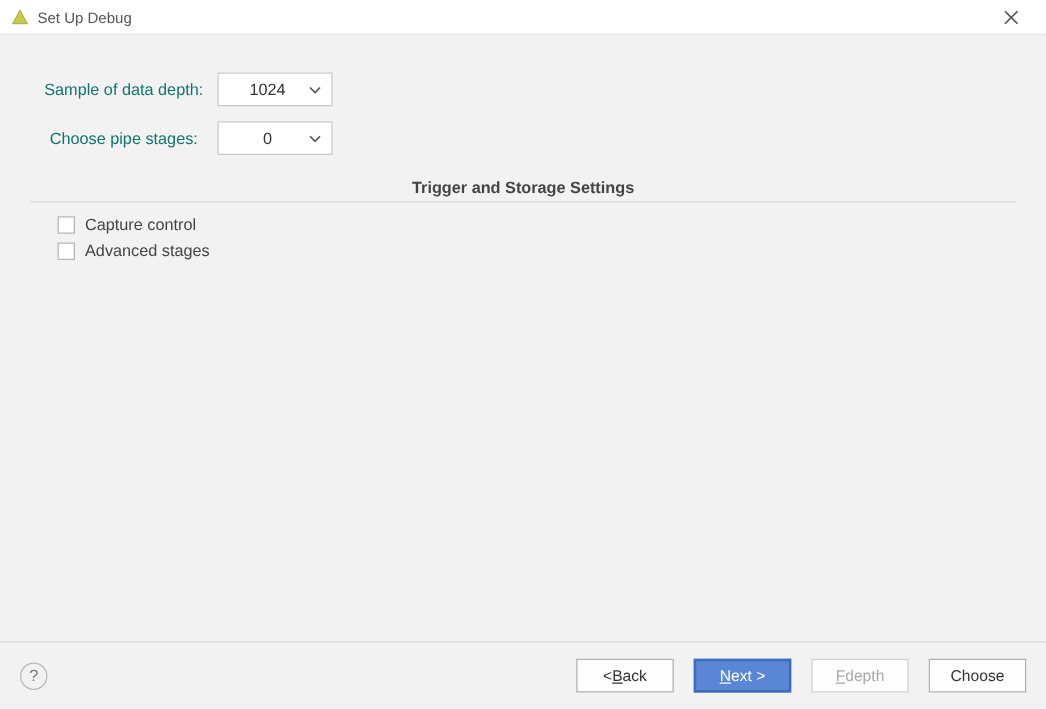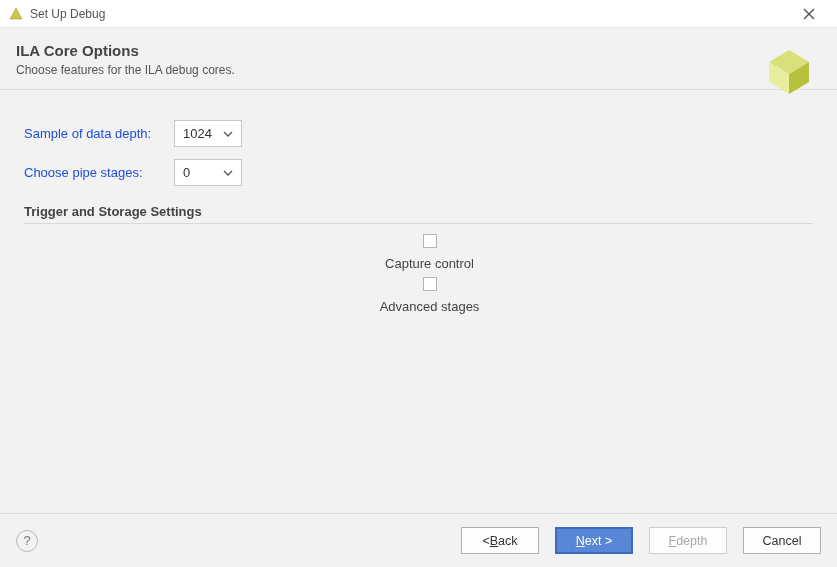--- a/index.html
+++ b/index.html
@@ -9,20 +9,21 @@
     font-family: "Segoe UI", Arial, sans-serif;
     font-size: 13px;
     background: #fff;
     color: #333;
     overflow: hidden;
   }
   .dialog {
     width: 837px; height: 567px;
     display: flex; flex-direction: column;
     background: #f2f2f2;
+    text-align: center;
   }
   .titlebar {
     height: 28px;
     display: flex; align-items: center;
     padding: 0 8px 0 8px;
     background: #fff;
     border-bottom: 1px solid #e6e6e6;
   }
   .titlebar .app-icon {
     width: 16px; height: 16px;
@@ -67,24 +68,24 @@
     flex: 1;
     background: #f2f2f2;
     padding: 30px 24px 10px 24px;
   }
   .form-row {
     display: flex; align-items: center;
     margin-bottom: 12px;
   }
   .form-row .label {
     width: 150px;
-    color: #1d4ed8;
+    color: #0f766e;
   }
   .select {
-    width: 68px; height: 27px;
+    width: 92px; height: 27px;
     background: #fff;
     border: 1px solid #c8c8c8;
     display: flex; align-items: center;
     padding: 0 6px 0 8px;
     font-size: 13px;
     color: #333;
     position: relative;
     cursor: default;
   }
   .select .sel-val { flex: 1; }
@@ -106,21 +107,20 @@
   }
   .section-divider {
     height: 1px;
     background: #d9d9d9;
     margin-bottom: 10px;
   }
   .check-row {
     display: flex; align-items: center;
     margin: 6px 0 6px 22px;
     gap: 8px;
-    flex-direction: column;
   }
   .checkbox {
     width: 14px; height: 14px;
     border: 1px solid #b5b5b5;
     background: #fff;
     cursor: default;
   }
   .check-label { color: #444; }
 
   .footer {
@@ -177,32 +177,20 @@
     <span class="title">Set Up Debug</span>
     <span class="spacer"></span>
     <div class="close">
       <svg viewBox="0 0 12 12">
         <line x1="1" y1="1" x2="11" y2="11" stroke="#555" stroke-width="1.4"></line>
         <line x1="11" y1="1" x2="1" y2="11" stroke="#555" stroke-width="1.4"></line>
       </svg>
     </div>
   </div>
 
-  <div class="header">
-    <h1>ILA Core Options</h1>
-    <div class="desc">Choose features for the ILA debug cores.</div>
-    <div class="logo">
-      <svg viewBox="0 0 64 64">
-        <polygon points="32,6 56,20 56,44 32,58 8,44 8,20" fill="none"></polygon>
-        <polygon points="32,12 52,24 32,36 12,24" fill="#d8e07a"></polygon>
-        <polygon points="32,36 52,24 52,44 32,56" fill="#b6c23c"></polygon>
-        <polygon points="12,24 32,36 32,56 12,44" fill="#e8ee9e"></polygon>
-      </svg>
-    </div>
-  </div>
 
   <div class="body">
 
     <div class="form-row">
       <div class="label">Sample of data depth:</div>
       <div class="select">
         <span class="sel-val">1024</span>
         <span class="chev">
           <svg viewBox="0 0 10 10">
               <path d="M1 3 L5 7 L9 3" fill="none" stroke="#555" stroke-width="1.3"></path>
@@ -256,17 +244,17 @@
       <span class="mnemonic">N</span>
         <span>ext &gt;</span>
     </div>
 
     <div class="btn disabled">
       <span class="mnemonic">F</span>
         <span>depth</span>
     </div>
 
     <div class="btn">
-      <span>Cancel</span>
+      <span>Choose</span>
     </div>
   </div>
 
 </div>
 
 </body></html>

